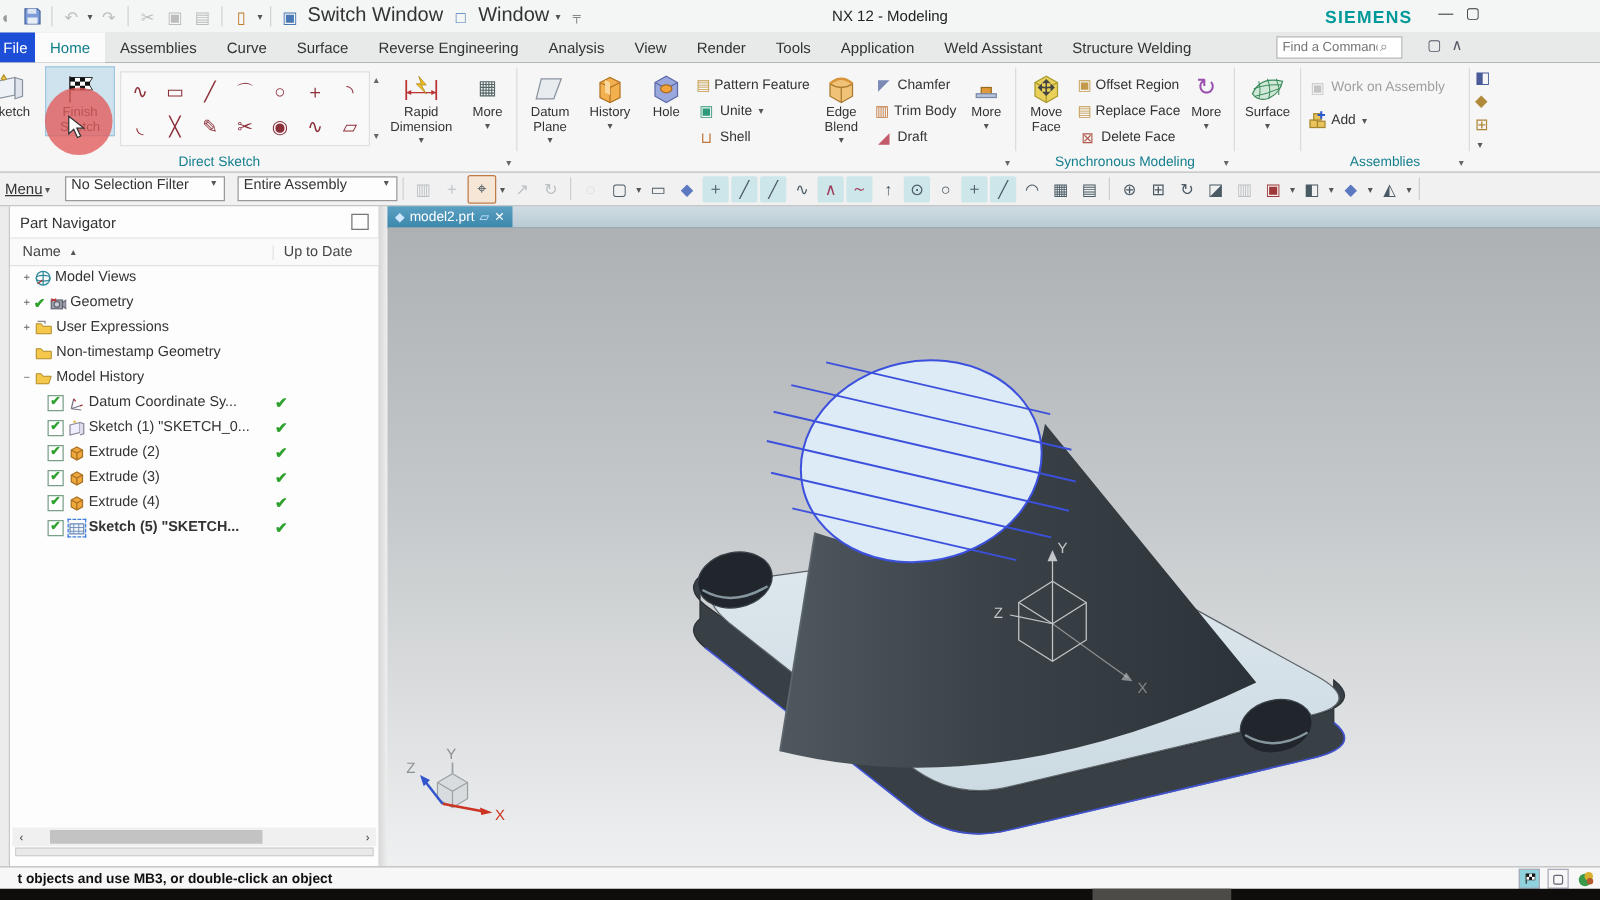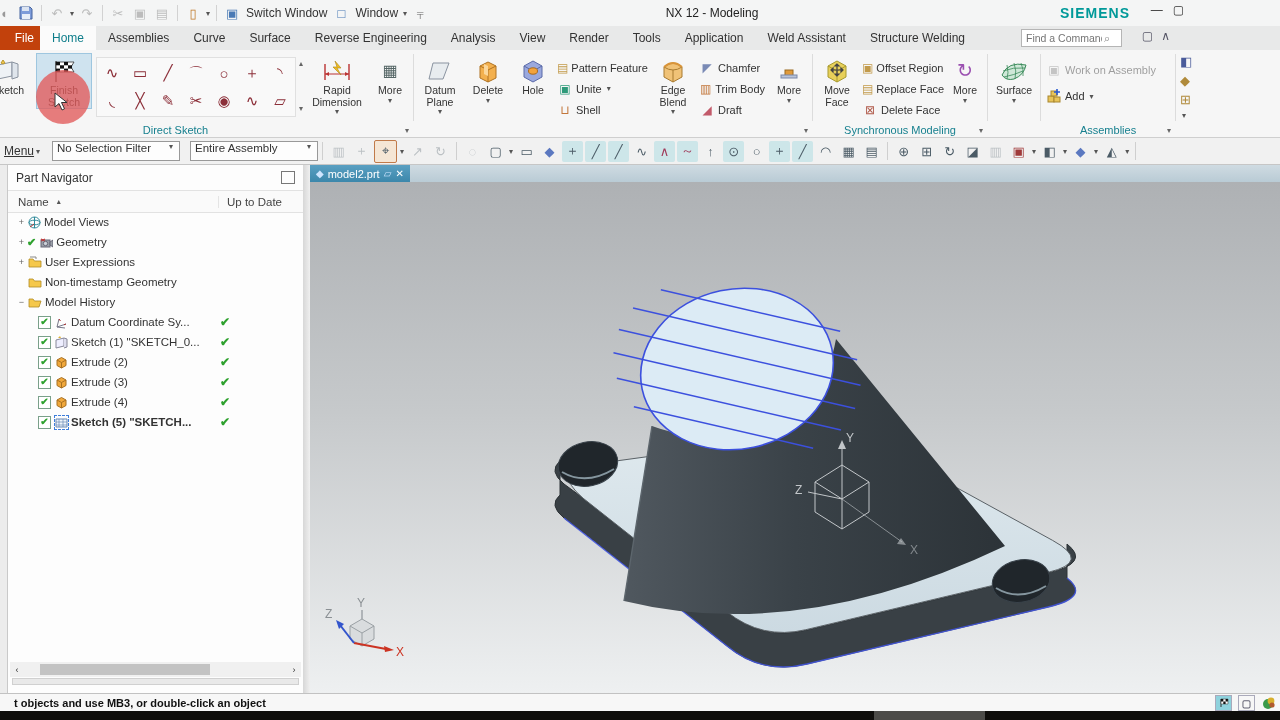--- a/index.html
+++ b/index.html
@@ -4,30 +4,30 @@
 <style>
   html,body{margin:0;padding:0;background:#000;}
   #app{position:relative;width:1280px;height:720px;overflow:hidden;background:#000;
        font-family:"Liberation Sans",sans-serif;-webkit-font-smoothing:antialiased;}
   
   .qat{position:absolute;top:0;left:0;right:0;height:26px;background:#f4f5f5;border-bottom:1px solid #dadada;
        display:flex;align-items:center;font-size:12px;color:#444;padding-left:2px;}
   .qi{min-width:20px;height:20px;display:flex;align-items:center;justify-content:center;font-size:13px;color:#5a6f95;margin:0 1px;}
   .qi.dis{opacity:.35;color:#555;}
   .qsep{width:1px;height:16px;background:#d2d2d2;margin:0 4px;}
-  .qlabel{font-size:12px;color:#333;margin:0 3px;}
+  .qlabel{font-size:16px;color:#333;margin:0 3px;}
   .caret{font-size:8px;color:#555;margin:0 2px;}
   .title{position:absolute;left:712px;transform:translateX(-50%);font-size:12px;color:#222;}
   .brand{position:absolute;right:150px;top:5px;color:#009999;font-weight:bold;font-size:14px;letter-spacing:1px;}
   .winbtns{position:absolute;right:96px;top:3px;display:flex;gap:10px;color:#333;font-size:12px;}
   
   .tabs{position:absolute;top:26px;left:0;right:0;height:24px;background:#e8e9e9;display:flex;align-items:stretch;
         font-size:12px;color:#333;}
   .tab{padding:0 12px;display:flex;align-items:center;white-space:nowrap;}
-  .tab.file{background:#c2410c;color:#fff;width:18px;overflow:hidden;justify-content:flex-end;padding:0 6px 0 16px;}
+  .tab.file{background:#1d4ed8;color:#fff;width:18px;overflow:hidden;justify-content:flex-end;padding:0 6px 0 4px;}
   .tab.active{background:#fbfbfb;color:#0e7d8a;}
   .findbox{position:absolute;right:158px;top:29px;width:95px;height:16px;border:1px solid #b5b5b5;background:#fff;
            display:flex;align-items:center;padding:0 2px;}
   .findbox input{border:none;outline:none;width:76px;font-size:10.5px;color:#666;font-family:"Liberation Sans",sans-serif;background:transparent;}
   .findbox .mag{font-size:11px;color:#888;}
   .tabtools{position:absolute;right:110px;top:29px;display:flex;gap:8px;font-size:12px;color:#556;}
   
   .ribbon{position:absolute;top:50px;left:0;right:0;height:87px;background:#f6f6f6;border-bottom:1px solid #cfcfcf;
           display:flex;align-items:stretch;overflow:hidden;}
   .rgroup{position:relative;display:flex;align-items:flex-start;padding-top:3px;}
@@ -259,21 +259,21 @@
       </div>
       <div class="bigbtn" style="width:46px">
         <span class="bicon">
           <svg width="26" height="26" viewBox="0 0 26 26">
               <path d="M5 8l8-4 8 4v12l-8 4-8-4z" fill="#f3b04e" stroke="#b07322"></path>
               <path d="M5 8l8 4 8-4" fill="none" stroke="#b07322"></path>
               <path d="M13 12v12" stroke="#b07322"></path>
               <path d="M9 6v10l4 2V8z" fill="#fbd79b"></path>
             </svg>
         </span>
-        <span>Delete</span>
+        <span>History</span>
           <span class="caret">▾</span>
       </div>
       <div class="bigbtn" style="width:40px">
         <span class="bicon">
           <svg width="26" height="26" viewBox="0 0 26 26">
               <path d="M4 8l9-5 9 5v11l-9 5-9-5z" fill="#9aa8dd" stroke="#5b6aa8"></path>
               <path d="M4 8l9 5 9-5" fill="none" stroke="#5b6aa8"></path>
               <ellipse cx="13" cy="13" rx="4.5" ry="3.2" fill="#f3a33c" stroke="#a86a1e"></ellipse>
             </svg>
         </span>

